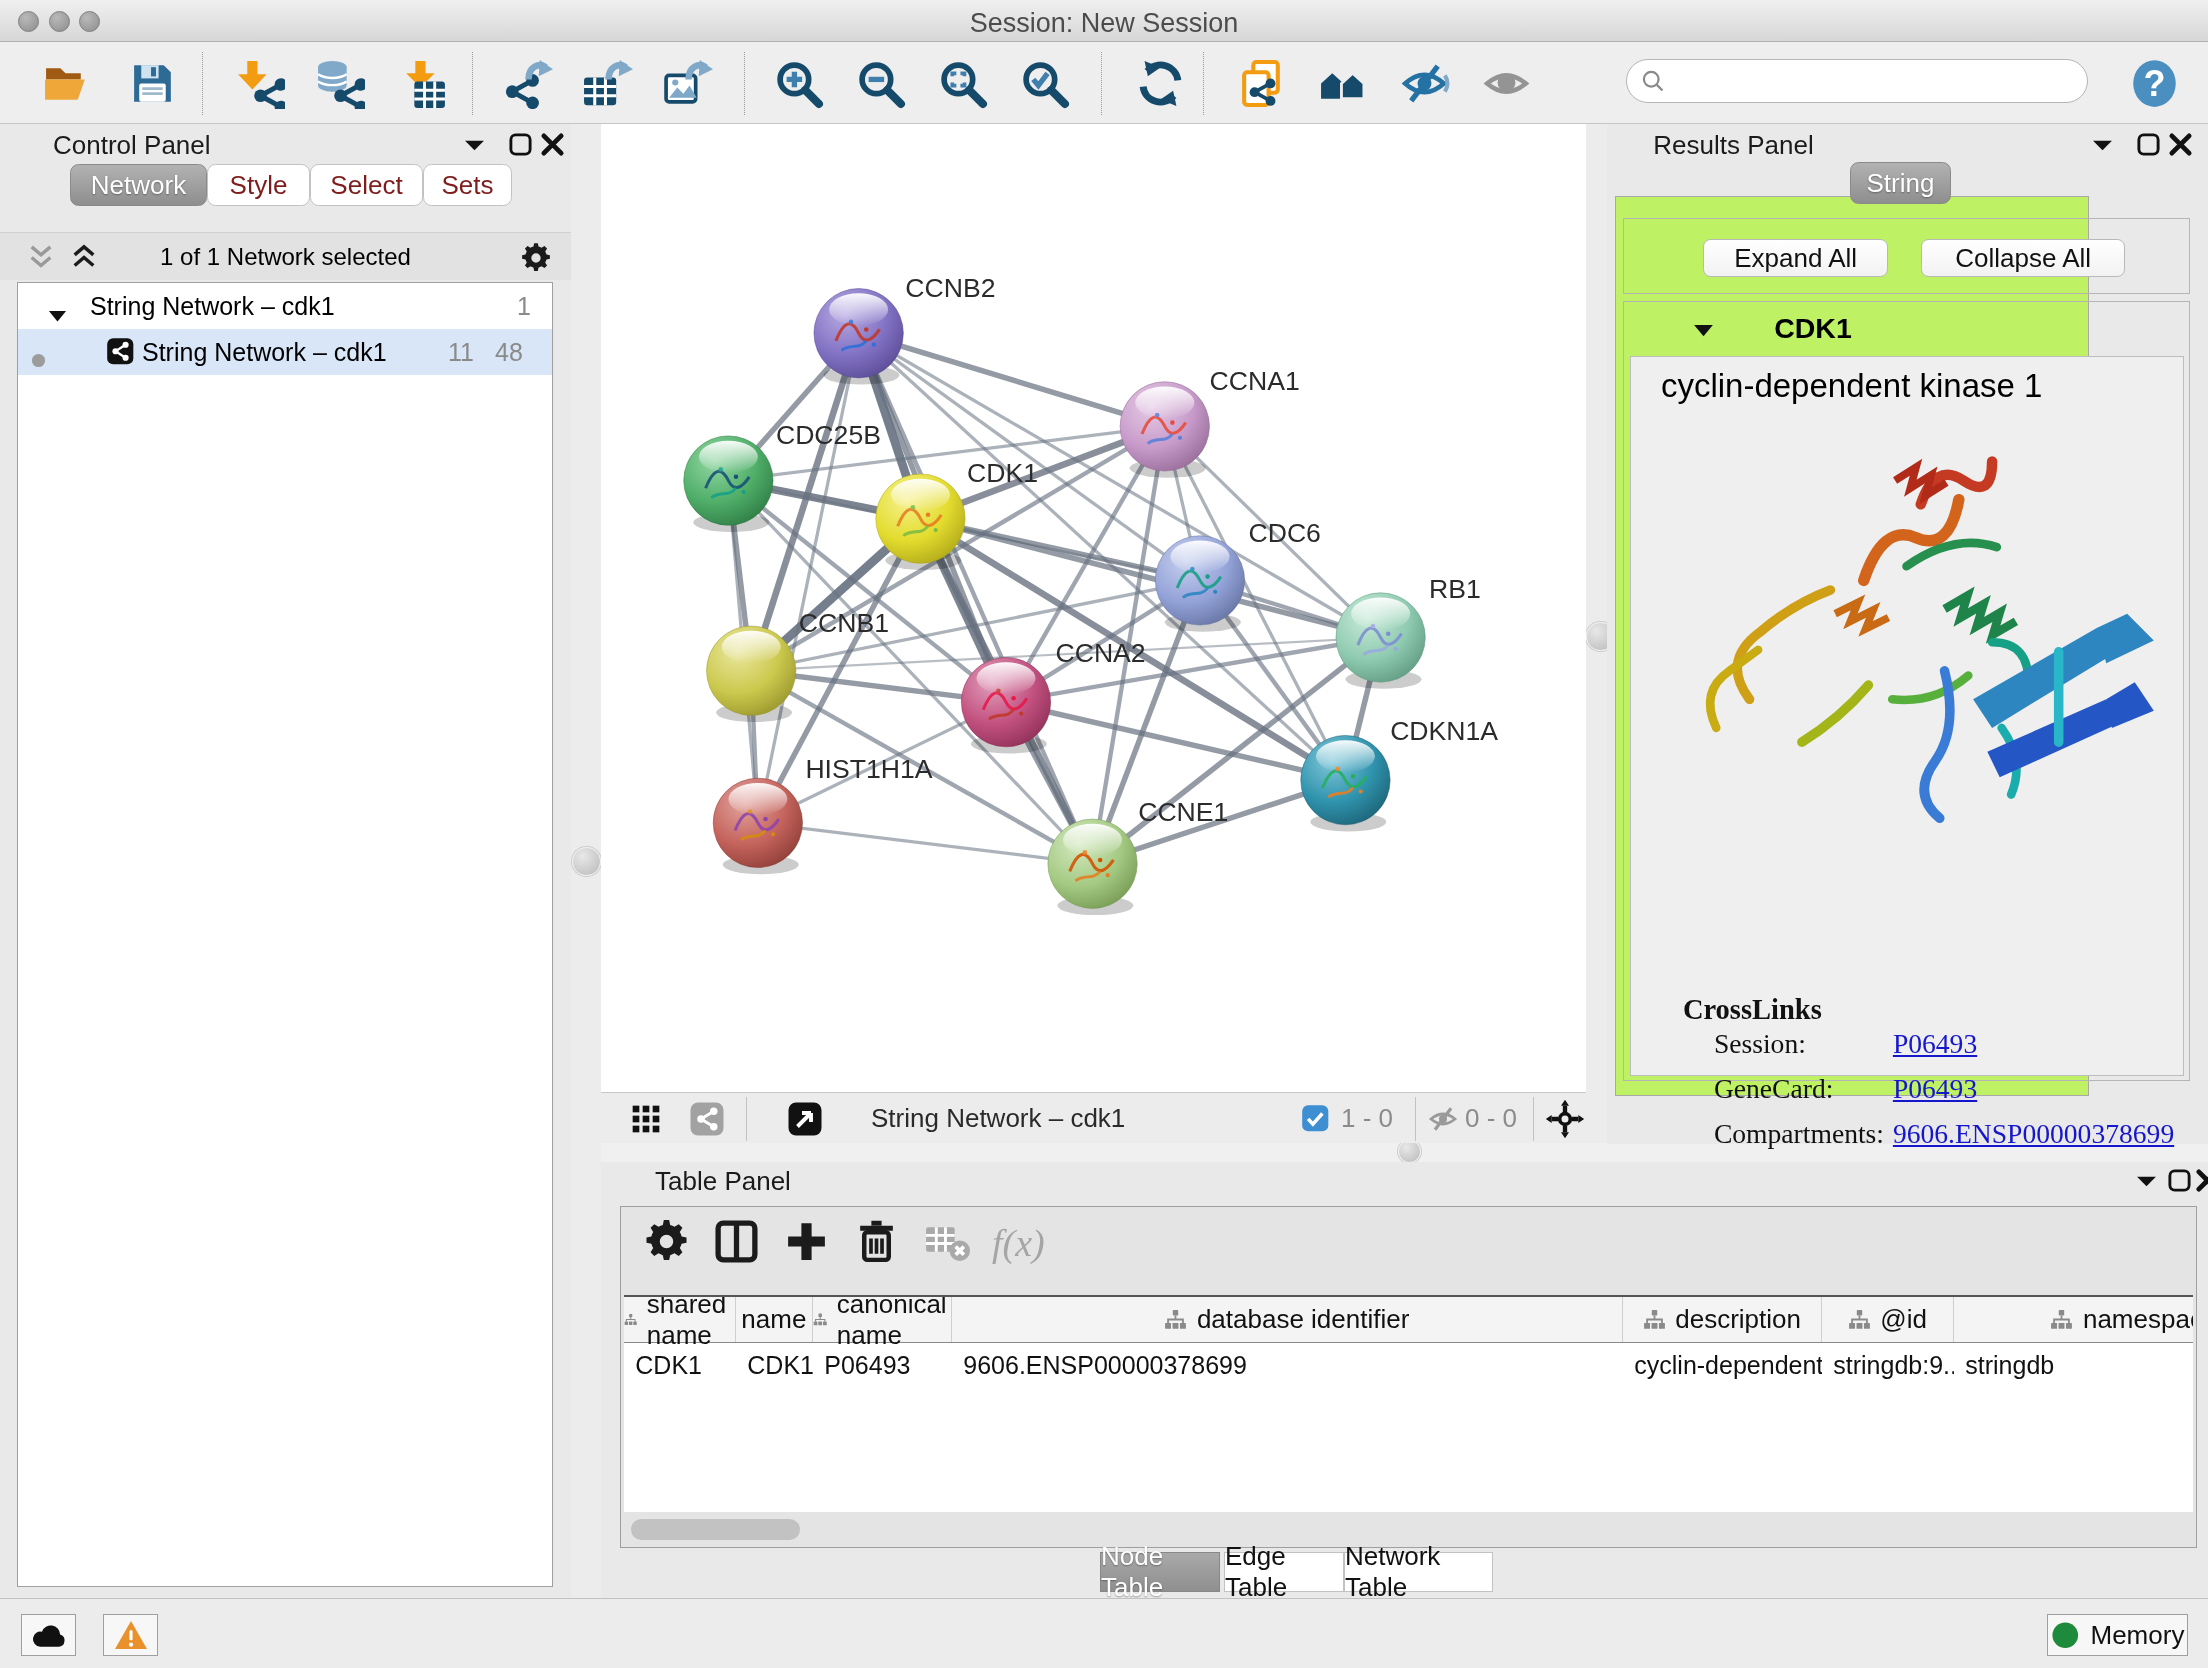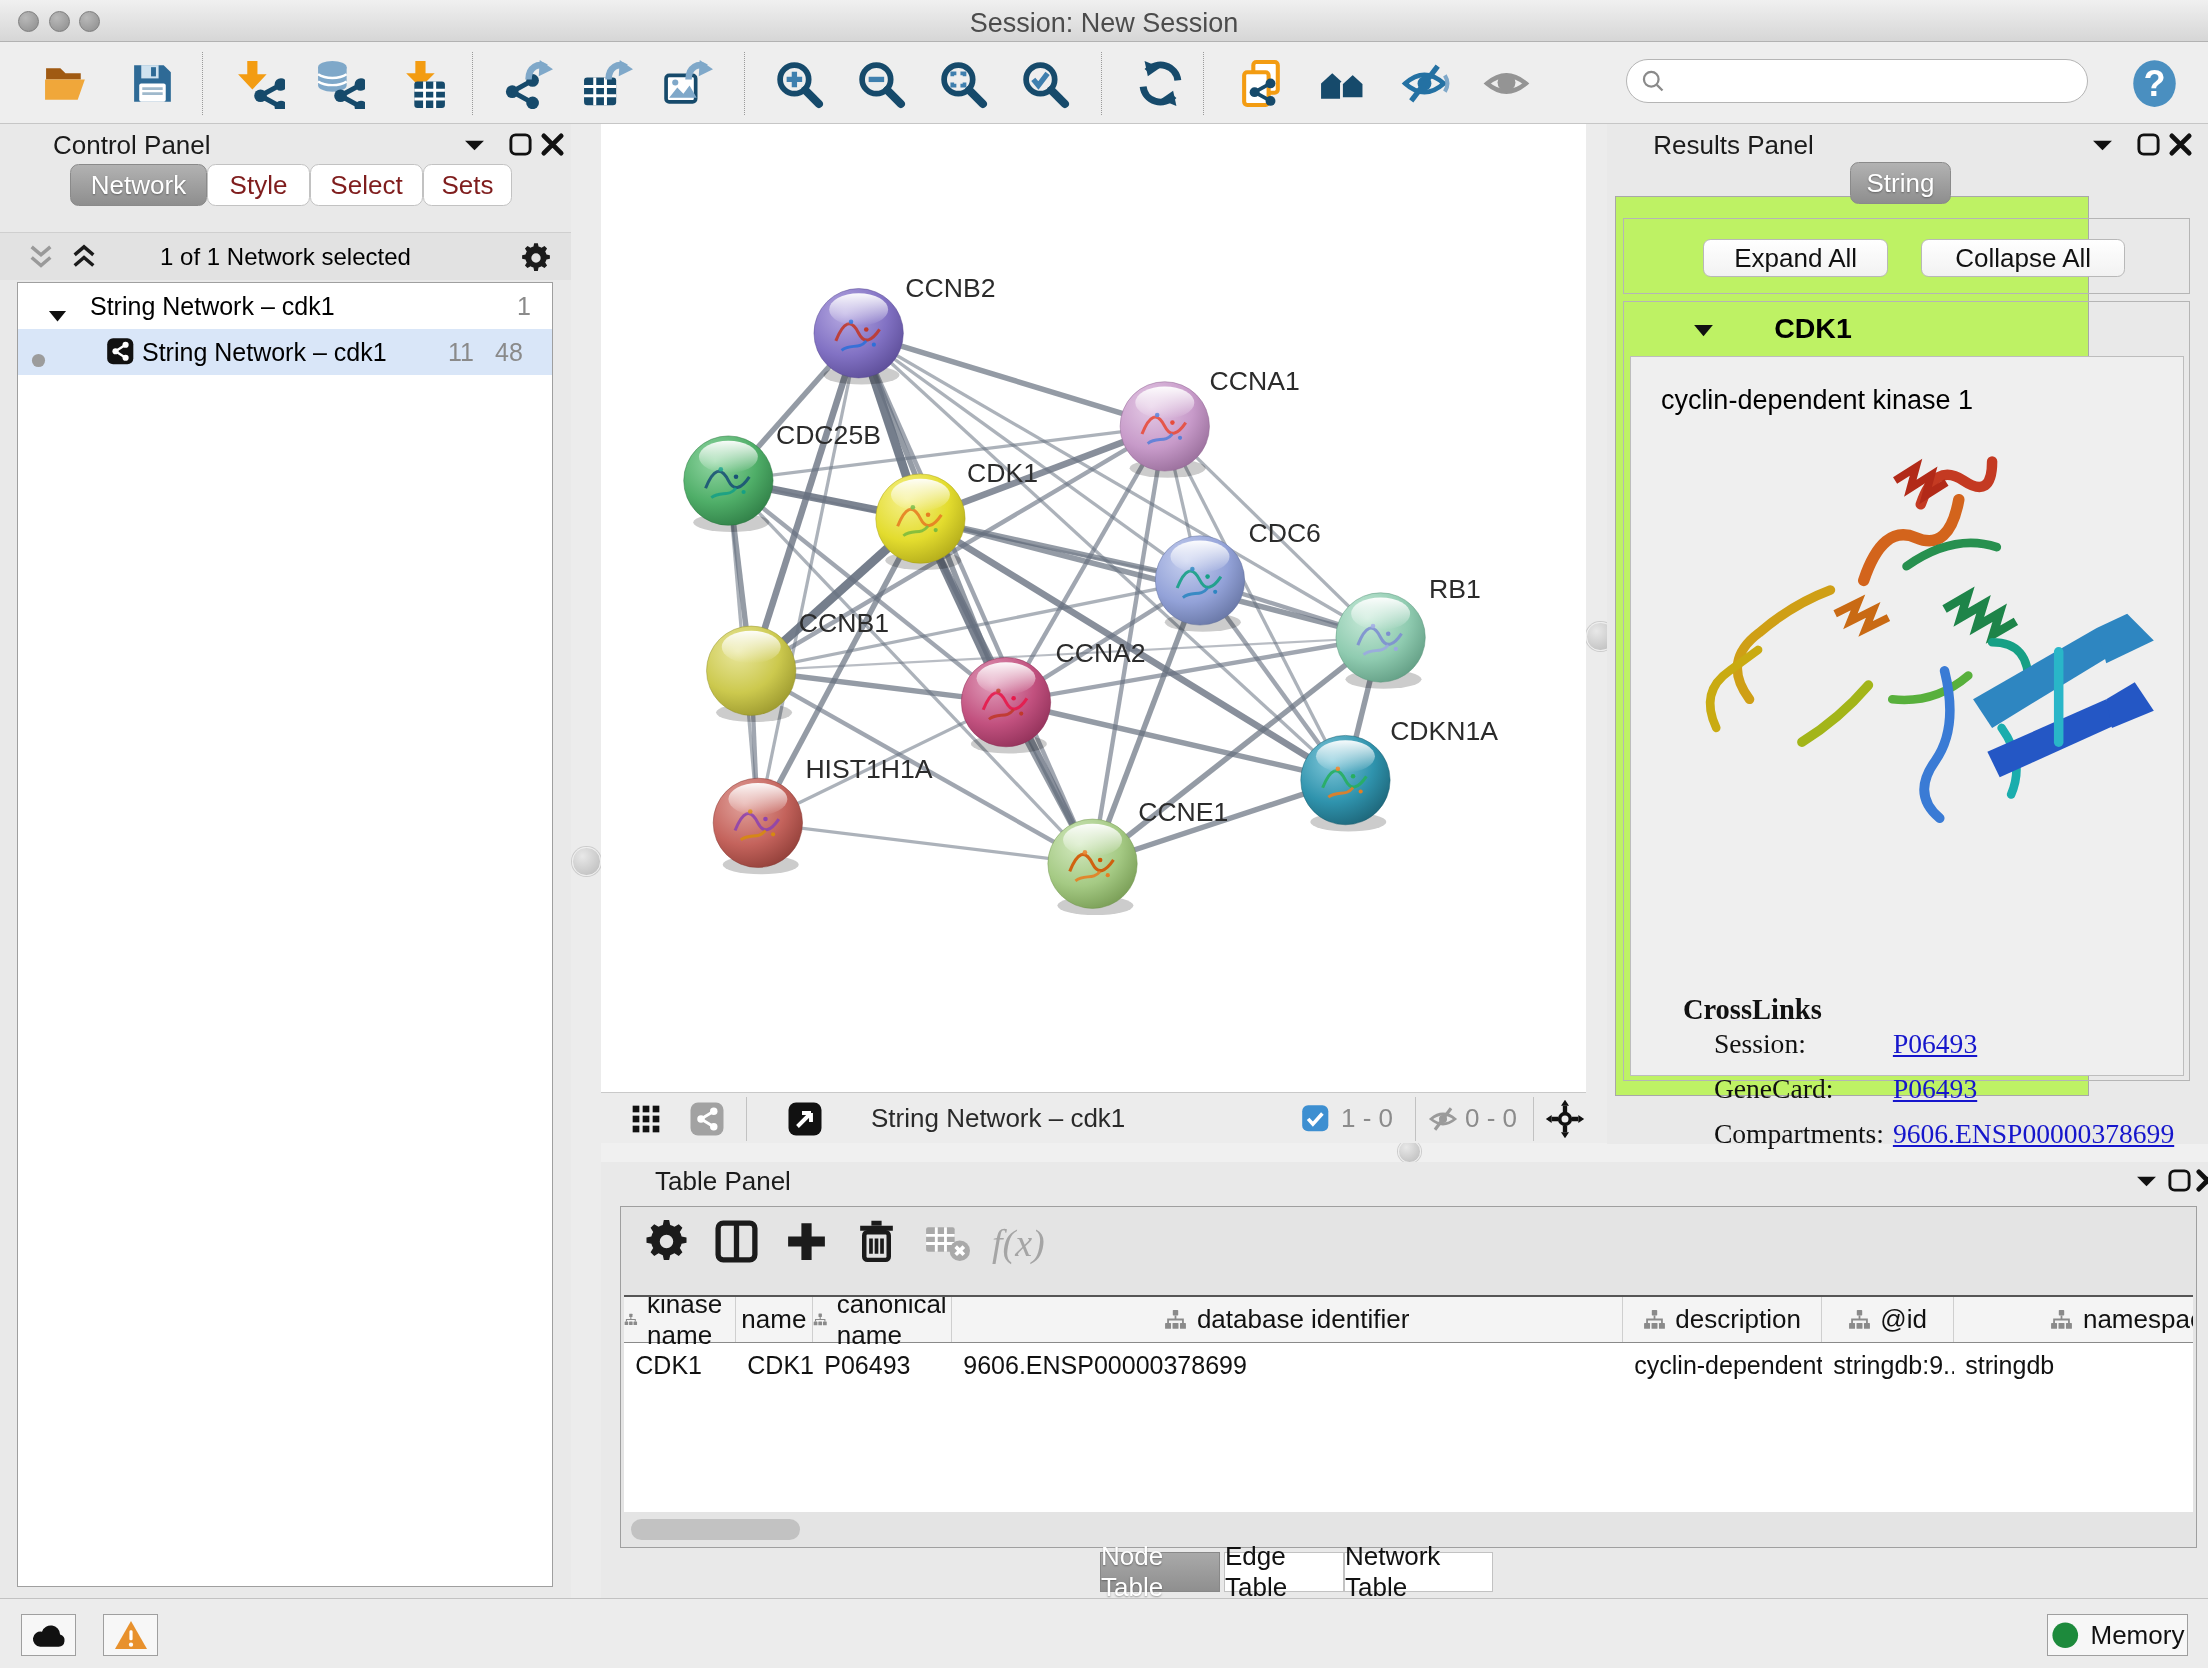--- a/index.html
+++ b/index.html
@@ -659,21 +659,21 @@
       </div>
       <div class="rp-section abs">
         <div class="rp-sechdr">
           <span class="abs" style="left:68px; top:21px">
             <svg width="23" height="15" viewBox="0 0 24 16">
                 <path d="M2 2l10 12L22 2z" fill="#111"></path>
               </svg></span>
           <span class="abs" style="left:150px; top:9.5px; font-size:28.5px; font-weight:bold">CDK1</span>
         </div>
         <div class="rp-subbox abs">
-          <div class="abs" style="left:30px; top:28px; font-size:27px">cyclin-dependent kinase 1</div>
+          <div class="abs" style="left:30px; top:10px; font-size:33px">cyclin-dependent kinase 1</div>
 
           <svg class="abs" style="left:28.5px; top:57px" width="495" height="409" viewBox="0 0 520 430">
             <path d="M275 95q15-45 45-25t30-20" stroke="#c43a22" stroke-width="11" fill="none" stroke-linecap="round"></path>
             <path d="M248 70l22-14-6 22 22-14-6 22 22-14" stroke="#b22a18" stroke-width="8" fill="none"></path>
             <path d="M215 175q20-60 55-45t45-40" stroke="#d3641c" stroke-width="12" fill="none" stroke-linecap="round"></path>
             <path d="M185 210l24-12-8 20 24-12-8 20 24-12" stroke="#c96a14" stroke-width="8" fill="none"></path>
             <path d="M95 300q-30-40 10-70 35-30 75-45" stroke="#cf9f16" stroke-width="10" fill="none" stroke-linecap="round"></path>
             <path d="M60 330q-18-38 14-60l30-22" stroke="#c9ab12" stroke-width="9" fill="none" stroke-linecap="round"></path>
             <path d="M150 345q40-25 70-60" stroke="#a3b519" stroke-width="10" fill="none" stroke-linecap="round"></path>
             <path d="M300 205l24-14-7 23 24-14-7 23 24-14-7 23 24-14" stroke="#1e8449" stroke-width="9" fill="none"></path>
@@ -751,21 +751,21 @@
             <div class="th-cell" style="width: 112px;">
               <svg width="23" height="21" viewBox="0 0 17 15">
                 <g fill="#8a8a8a">
                   <rect x="6.5" y="0.5" width="4" height="4" rx="0.5"></rect>
                   <rect x="0.8" y="10" width="4.4" height="4.4" rx="0.5"></rect>
                   <rect x="6.3" y="10" width="4.4" height="4.4" rx="0.5"></rect>
                   <rect x="11.8" y="10" width="4.4" height="4.4" rx="0.5"></rect>
                   <path d="M8.5 4.5v3M3 10V7.5h11V10" stroke="#8a8a8a" stroke-width="1.3" fill="none"></path>
                 </g>
               </svg>
-              <span>kinase name</span>
+              <span>shared name</span>
             </div>
             <div class="th-cell" style="width: 77px;">
               <span>name</span>
             </div>
             <div class="th-cell" style="width: 139px;">
               <svg width="23" height="21" viewBox="0 0 17 15">
                 <g fill="#8a8a8a">
                   <rect x="6.5" y="0.5" width="4" height="4" rx="0.5"></rect>
                   <rect x="0.8" y="10" width="4.4" height="4.4" rx="0.5"></rect>
                   <rect x="6.3" y="10" width="4.4" height="4.4" rx="0.5"></rect>

